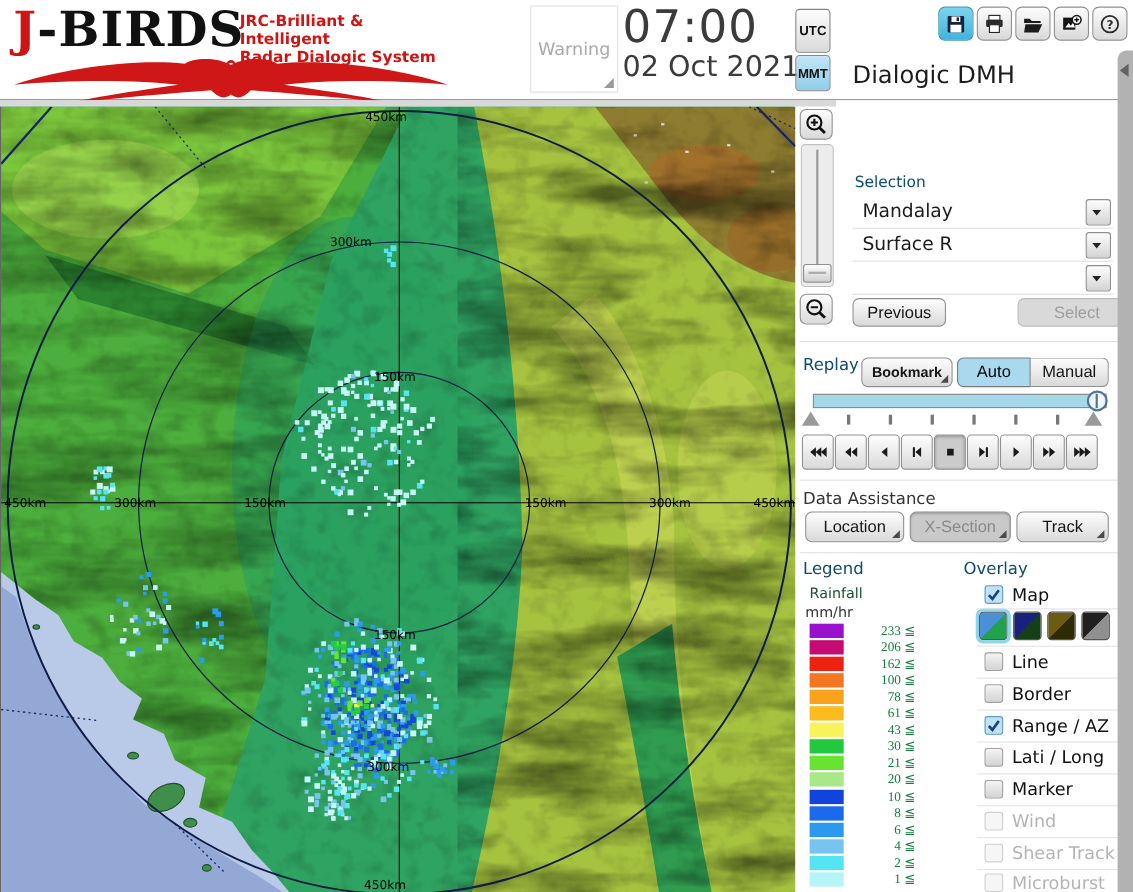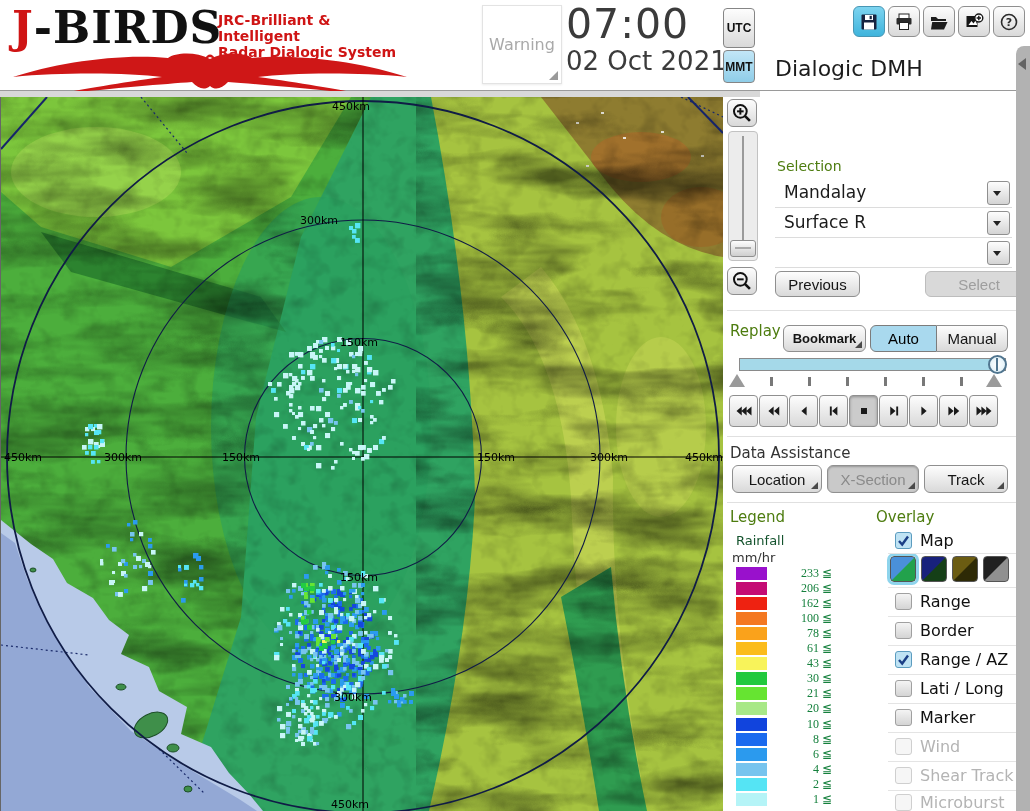--- a/index.html
+++ b/index.html
@@ -41,21 +41,21 @@
   #zgroove{position:absolute;left:13px;top:4px;width:2px;height:108px;background:#9a9a9a;}
   #zhandle{position:absolute;left:1px;top:108px;width:24px;height:15px;border:1px solid #8f8f8f;border-radius:3px;
     background:linear-gradient(#fdfdfd,#cfcfcf);}
   #zhandle:after{content:"";position:absolute;left:4px;right:4px;top:6px;height:2px;background:#aaa;}
   
   .ptitle{position:absolute;left:775px;font-size:22px;color:#1c1c1c;}
   #rangebox{position:absolute;left:773px;top:97px;width:239px;height:48px;border:1px solid #cccccc;background:#fff;box-sizing:border-box;}
   #rangediv{position:absolute;left:117px;top:3px;width:1px;height:41px;background:#2a2a2a;}
   #range-label{position:absolute;left:127px;top:3px;font-size:13px;color:#3c3c3c;}
   #range-value{position:absolute;right:7px;top:17px;font-size:23px;color:#111;}
-  .sectionlabel{position:absolute;font-size:14px;color:#4d7c0f;}
+  .sectionlabel{position:absolute;font-size:14px;color:#0c4a6e;}
   .ddrow{position:absolute;left:775px;width:237px;height:29px;border-bottom:1px solid #dcdcdc;background:#fff;}
   .ddrow .val{position:absolute;left:9px;top:4px;font-size:17px;color:#1b1b1b;}
   .ddbtn{position:absolute;right:2px;top:3px;width:21px;height:22px;border:1px solid #8f8f8f;border-radius:3px;
     background:linear-gradient(#fdfdfd,#d4d4d4);}
   .ddbtn:after{content:"";position:absolute;left:5px;top:9px;border-top:5px solid #222;border-left:4px solid transparent;border-right:4px solid transparent;}
   .btn{border:1px solid #8f8f8f;border-radius:6px;background:linear-gradient(#fdfdfd,#d9d9d9);
     font-size:15px;color:#151515;position:absolute;display:flex;align-items:center;justify-content:center;}
   .btn.disabled{background:#d9d9d9;border-color:#bdbdbd;color:#9e9e9e;}
   .btn.pressed{background:#c9c9c9;border-color:#909090;color:#8a8a8a;box-shadow:inset 0 1px 2px rgba(0,0,0,.25);}
   .btn.selected{background:#a9d9ee;border-color:#7c7c7c;color:#000;}
@@ -1327,21 +1327,21 @@
         <span class="olabel">Map</span>
       </div>
       <div class="orow" style="top: 556px; height: 30px;">
         <span class="mswatch sel" style="left: 2px; background: linear-gradient(135deg, rgb(74, 144, 217) 49%, rgb(34, 162, 76) 51%);"></span>
         <span class="mswatch" style="left: 33px; background: linear-gradient(135deg, rgb(24, 33, 124) 49%, rgb(21, 63, 23) 51%);"></span>
         <span class="mswatch" style="left: 64px; background: linear-gradient(135deg, rgb(107, 92, 18) 49%, rgb(46, 42, 6) 51%);"></span>
         <span class="mswatch" style="left: 95px; background: linear-gradient(135deg, rgb(32, 32, 32) 49%, rgb(144, 144, 144) 51%);"></span>
       </div>
       <div class="orow" style="top: 592px;">
         <span class="cb"></span>
-        <span class="olabel">Range</span>
+        <span class="olabel">Line</span>
       </div>
       <div class="orow" style="top: 621px;">
         <span class="cb"></span>
         <span class="olabel">Border</span>
       </div>
       <div class="orow" style="top: 650px;">
         <span class="cb checked"><svg width="15" height="15" viewBox="0 0 15 15">
             <path d="M3,8 l3.2,3.5 L12,3.5" stroke="#1b3f86" stroke-width="2.4" fill="none"></path>
           </svg></span>
         <span class="olabel">Range / AZ</span>

